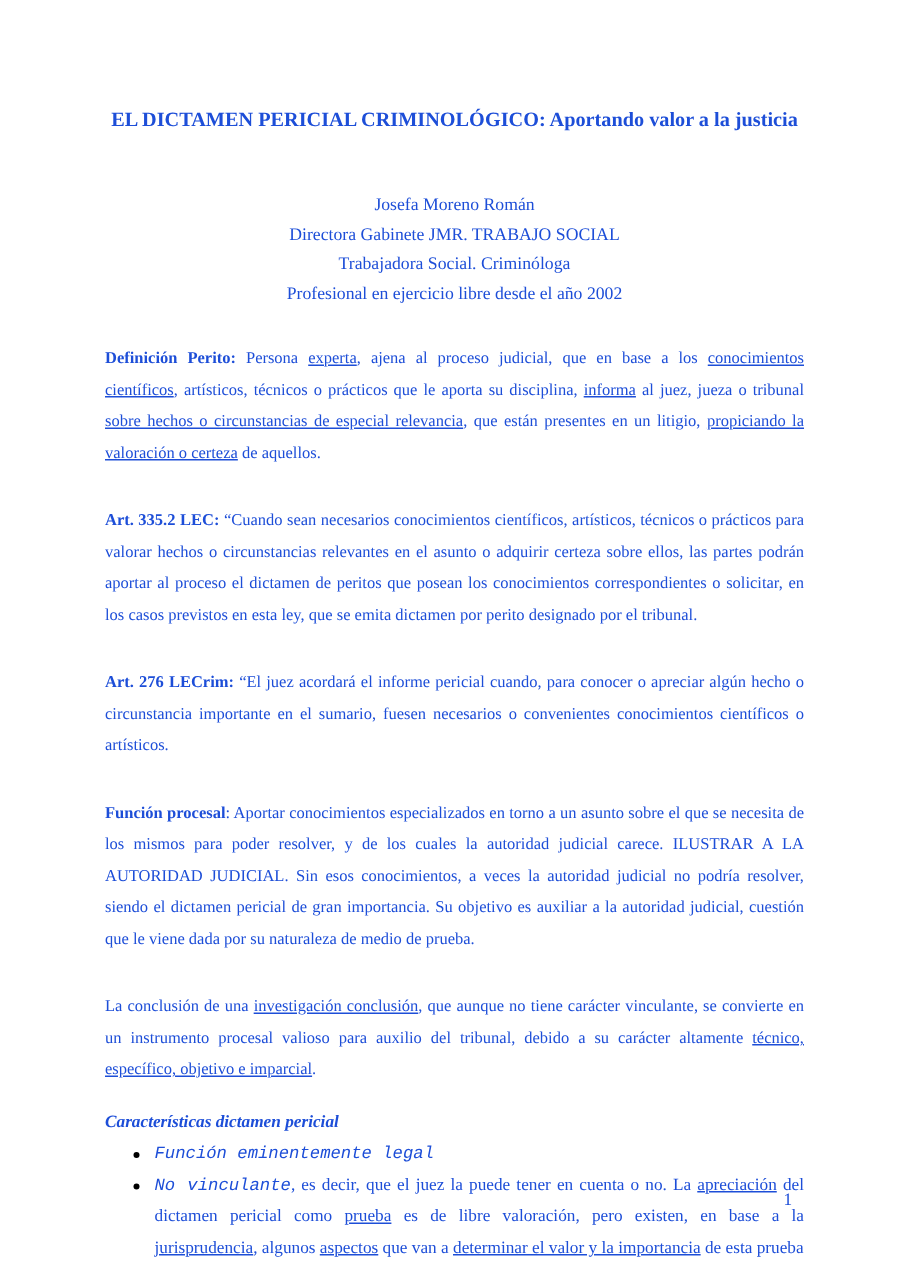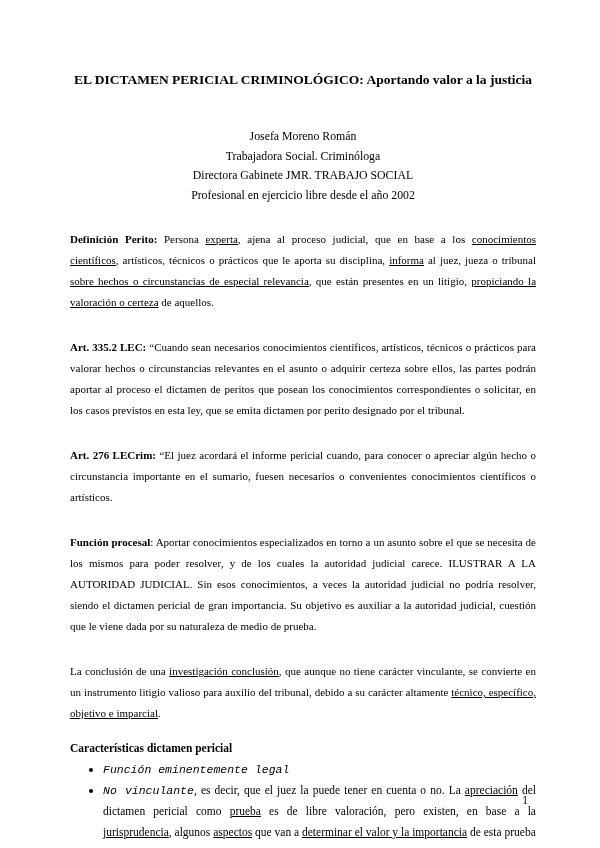--- a/index.html
+++ b/index.html
@@ -5,21 +5,21 @@
   html, body {
     margin: 0;
     padding: 0;
     background: #ffffff;
   }
   .page {
     position: relative;
     width: 600px;
     height: 848px;
     background: #ffffff;
-    color: #000000;
+    color: #1d4ed8;
     font-family: "Liberation Serif", "DejaVu Serif", serif;
     box-sizing: border-box;
     padding: 71px 64px 0 70px;
     overflow: hidden;
   }
   .title {
     margin: 0;
     font-size: 13.5px;
     font-weight: bold;
     text-align: center;
@@ -36,20 +36,21 @@
     font-size: 11px;
     line-height: 21px;
     text-align: justify;
     margin: 24px 0 0 0;
   }
   .subheading {
     font-size: 11.5px;
     line-height: 21px;
     font-weight: bold;
     margin: 14px 0 0 0;
+    font-style: italic;
   }
   .bullets {
     margin: 0;
     padding: 0;
     list-style: none;
     font-size: 11.5px;
     line-height: 21px;
   }
   .bullets li {
     position: relative;
@@ -79,34 +80,34 @@
 </style>
 </head>
 <body>
 
 <div class="page">
 
   <h1 class="title">EL DICTAMEN PERICIAL CRIMINOLÓGICO: Aportando valor a la justicia</h1>
 
   <div class="authors">
     <p>Josefa Moreno Román</p>
+    <p>Directora Gabinete JMR. TRABAJO SOCIAL</p>
     <p>Trabajadora Social. Criminóloga</p>
-    <p>Directora Gabinete JMR. TRABAJO SOCIAL</p>
     <p>Profesional en ejercicio libre desde el año 2002</p>
   </div>
 
   <p class="para"><span class="b">Definición Perito: </span><span>Persona </span><span class="u">experta</span><span>, ajena al proceso judicial, que en base a los </span><span class="u">conocimientos científicos</span><span>, artísticos, técnicos o prácticos que le aporta su disciplina, </span><span class="u">informa</span><span> al juez, jueza o tribunal </span><span class="u">sobre hechos o circunstancias de especial relevancia</span><span>, que están presentes en un litigio, </span><span class="u">propiciando la valoración o certeza</span><span> de aquellos.</span></p>
 
   <p class="para"><span class="b">Art. 335.2 LEC: </span><span>“Cuando sean necesarios conocimientos científicos, artísticos, técnicos o prácticos para valorar hechos o circunstancias relevantes en el asunto o adquirir certeza sobre ellos, las partes podrán aportar al proceso el dictamen de peritos que posean los conocimientos correspondientes o solicitar, en los casos previstos en esta ley, que se emita dictamen por perito designado por el tribunal.</span></p>
 
   <p class="para"><span class="b">Art. 276 LECrim: </span><span>“El juez acordará el informe pericial cuando, para conocer o apreciar algún hecho o circunstancia importante en el sumario, fuesen necesarios o convenientes conocimientos científicos o artísticos.</span></p>
 
   <p class="para"><span class="b">Función procesal</span><span>: Aportar conocimientos especializados en torno a un asunto sobre el que se necesita de los mismos para poder resolver, y de los cuales la autoridad judicial carece. ILUSTRAR A LA AUTORIDAD JUDICIAL. Sin esos conocimientos, a veces la autoridad judicial no podría resolver, siendo el dictamen pericial de gran importancia. Su objetivo es auxiliar a la autoridad judicial, cuestión que le viene dada por su naturaleza de medio de prueba.</span></p>
 
-  <p class="para"><span>La conclusión de una </span><span class="u">investigación conclusión</span><span>, que aunque no tiene carácter vinculante, se convierte en un instrumento litigio valioso para auxilio del tribunal, debido a su carácter altamente </span><span class="u">técnico, específico, objetivo e imparcial</span><span>.</span></p>
+  <p class="para"><span>La conclusión de una </span><span class="u">investigación conclusión</span><span>, que aunque no tiene carácter vinculante, se convierte en un instrumento procesal valioso para auxilio del tribunal, debido a su carácter altamente </span><span class="u">técnico, específico, objetivo e imparcial</span><span>.</span></p>
 
   <h2 class="subheading">Características dictamen pericial</h2>
 
   <ul class="bullets">
     <li>
       <span class="dot"></span>
       <span><span class="i">Función eminentemente legal</span></span>
     </li>
     <li>
       <span class="dot"></span>

